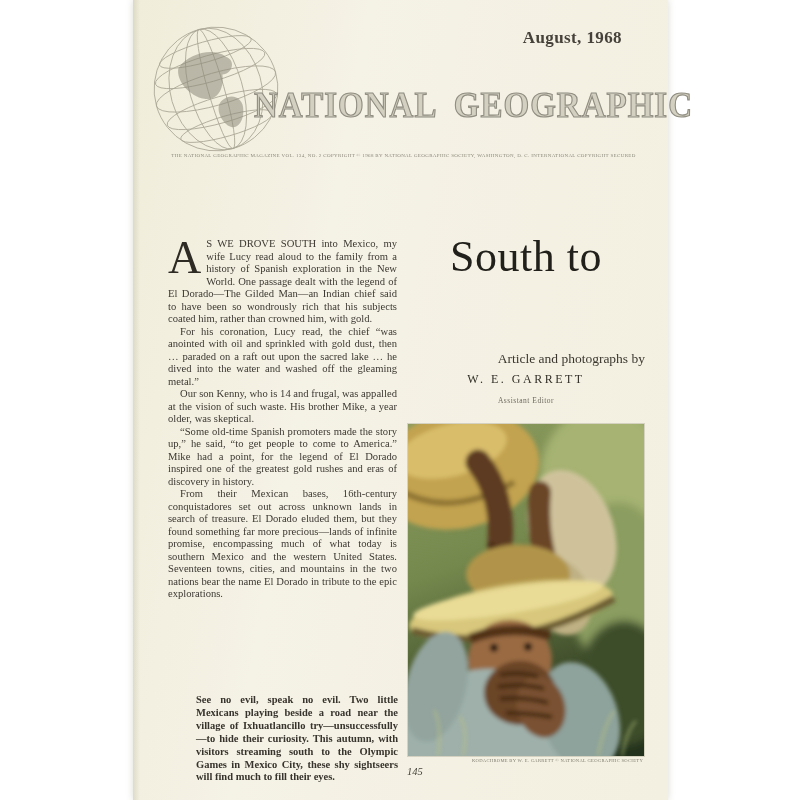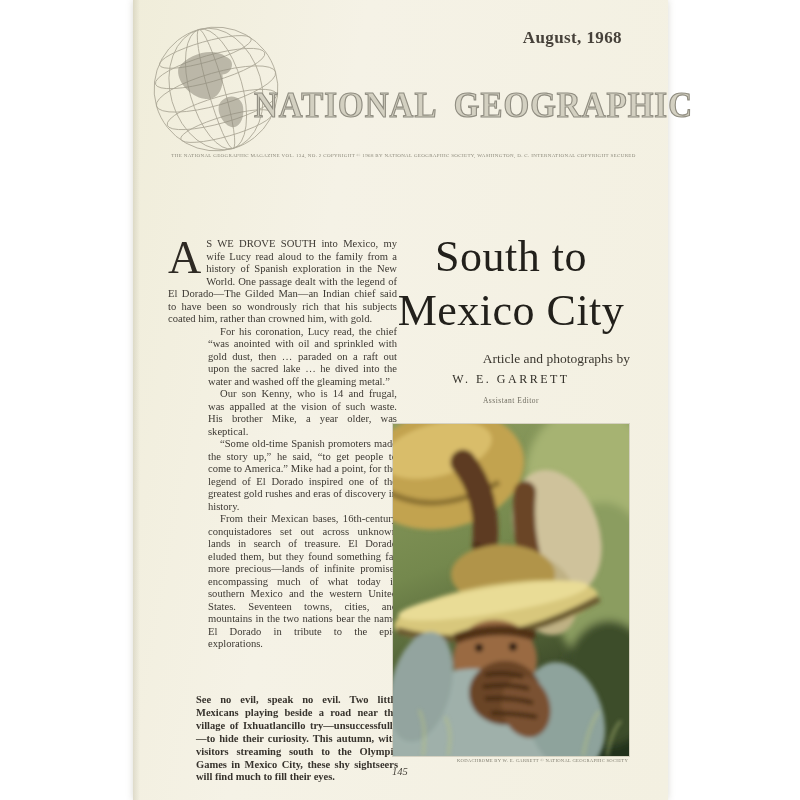--- a/index.html
+++ b/index.html
@@ -31,30 +31,30 @@
   .fine-print{
     position:absolute;top:153px;left:18px;right:12px;text-align:center;
     font-size:5px;letter-spacing:.35px;color:#8b887a;white-space:nowrap;overflow:hidden;
   }
   
   .body-col{
     position:absolute;left:35px;top:238px;width:229px;
     font-size:10.6px;line-height:12.5px;color:#3c3832;text-align:justify;
   }
   .body-col p{margin:0;}
-  .body-col p + p{text-indent:12px;margin-left:40px;}
+  .body-col p + p{text-indent:12px;}
   .dropcap{
     float:left;font-size:46px;line-height:36px;padding:2px 5px 0 0;color:#2e2a24;
   }
   .lead-caption{
     position:absolute;left:63px;top:694px;width:202px;
     font-size:10.5px;line-height:12.9px;font-weight:bold;color:#37332d;text-align:justify;
   }
   
-  .right-col{position:absolute;left:259px;top:0;width:238px;height:800px;}
+  .right-col{position:absolute;left:274px;top:0;width:238px;height:800px;}
   .article-title{
     position:absolute;top:230px;left:0;width:100%;text-align:center;
     font-size:44px;line-height:54px;color:#22201b;letter-spacing:.5px;
   }
   .byline-intro{
     position:absolute;top:351px;left:0;width:100%;text-align:right;
     font-size:13.5px;color:#3b372f;
   }
   .author-name{
     position:absolute;top:372px;left:0;width:100%;text-align:center;
@@ -115,21 +115,20 @@
     <p>Our son Kenny, who is 14 and frugal, was appalled at the vision of such waste. His brother Mike, a year older, was skeptical.</p>
     <p>“Some old-time Spanish promoters made the story up,” he said, “to get people to come to America.” Mike had a point, for the legend of El Dorado inspired one of the greatest gold rushes and eras of discovery in history.</p>
     <p>From their Mexican bases, 16th-century conquistadores set out across unknown lands in search of treasure. El Dorado eluded them, but they found something far more precious—lands of infinite promise, encompassing much of what today is southern Mexico and the western United States. Seventeen towns, cities, and mountains in the two nations bear the name El Dorado in tribute to the epic explorations.</p>
   </div>
 
   <div class="lead-caption">See no evil, speak no evil. Two little Mexicans playing beside a road near the village of Ixhuatlancillo try—unsuccessfully—to hide their curiosity. This autumn, with visitors streaming south to the Olympic Games in Mexico City, these shy sightseers will find much to fill their eyes.</div>
 
   <div class="right-col">
     <div class="article-title">
       <div>South to</div>
-      <div>Mexico City</div>
     </div>
     <div class="byline-intro">Article and photographs by</div>
     <div class="author-name">W. E. GARRETT</div>
     <div class="author-role">Assistant Editor</div>
 
     <div class="photo">
       <svg viewBox="0 0 236 331" width="236" height="332" preserveAspectRatio="none">
         <defs>
           <linearGradient id="grass" x1="0" y1="0" x2="0.25" y2="1">
             <stop offset="0" stop-color="#8d9c5f"></stop>

